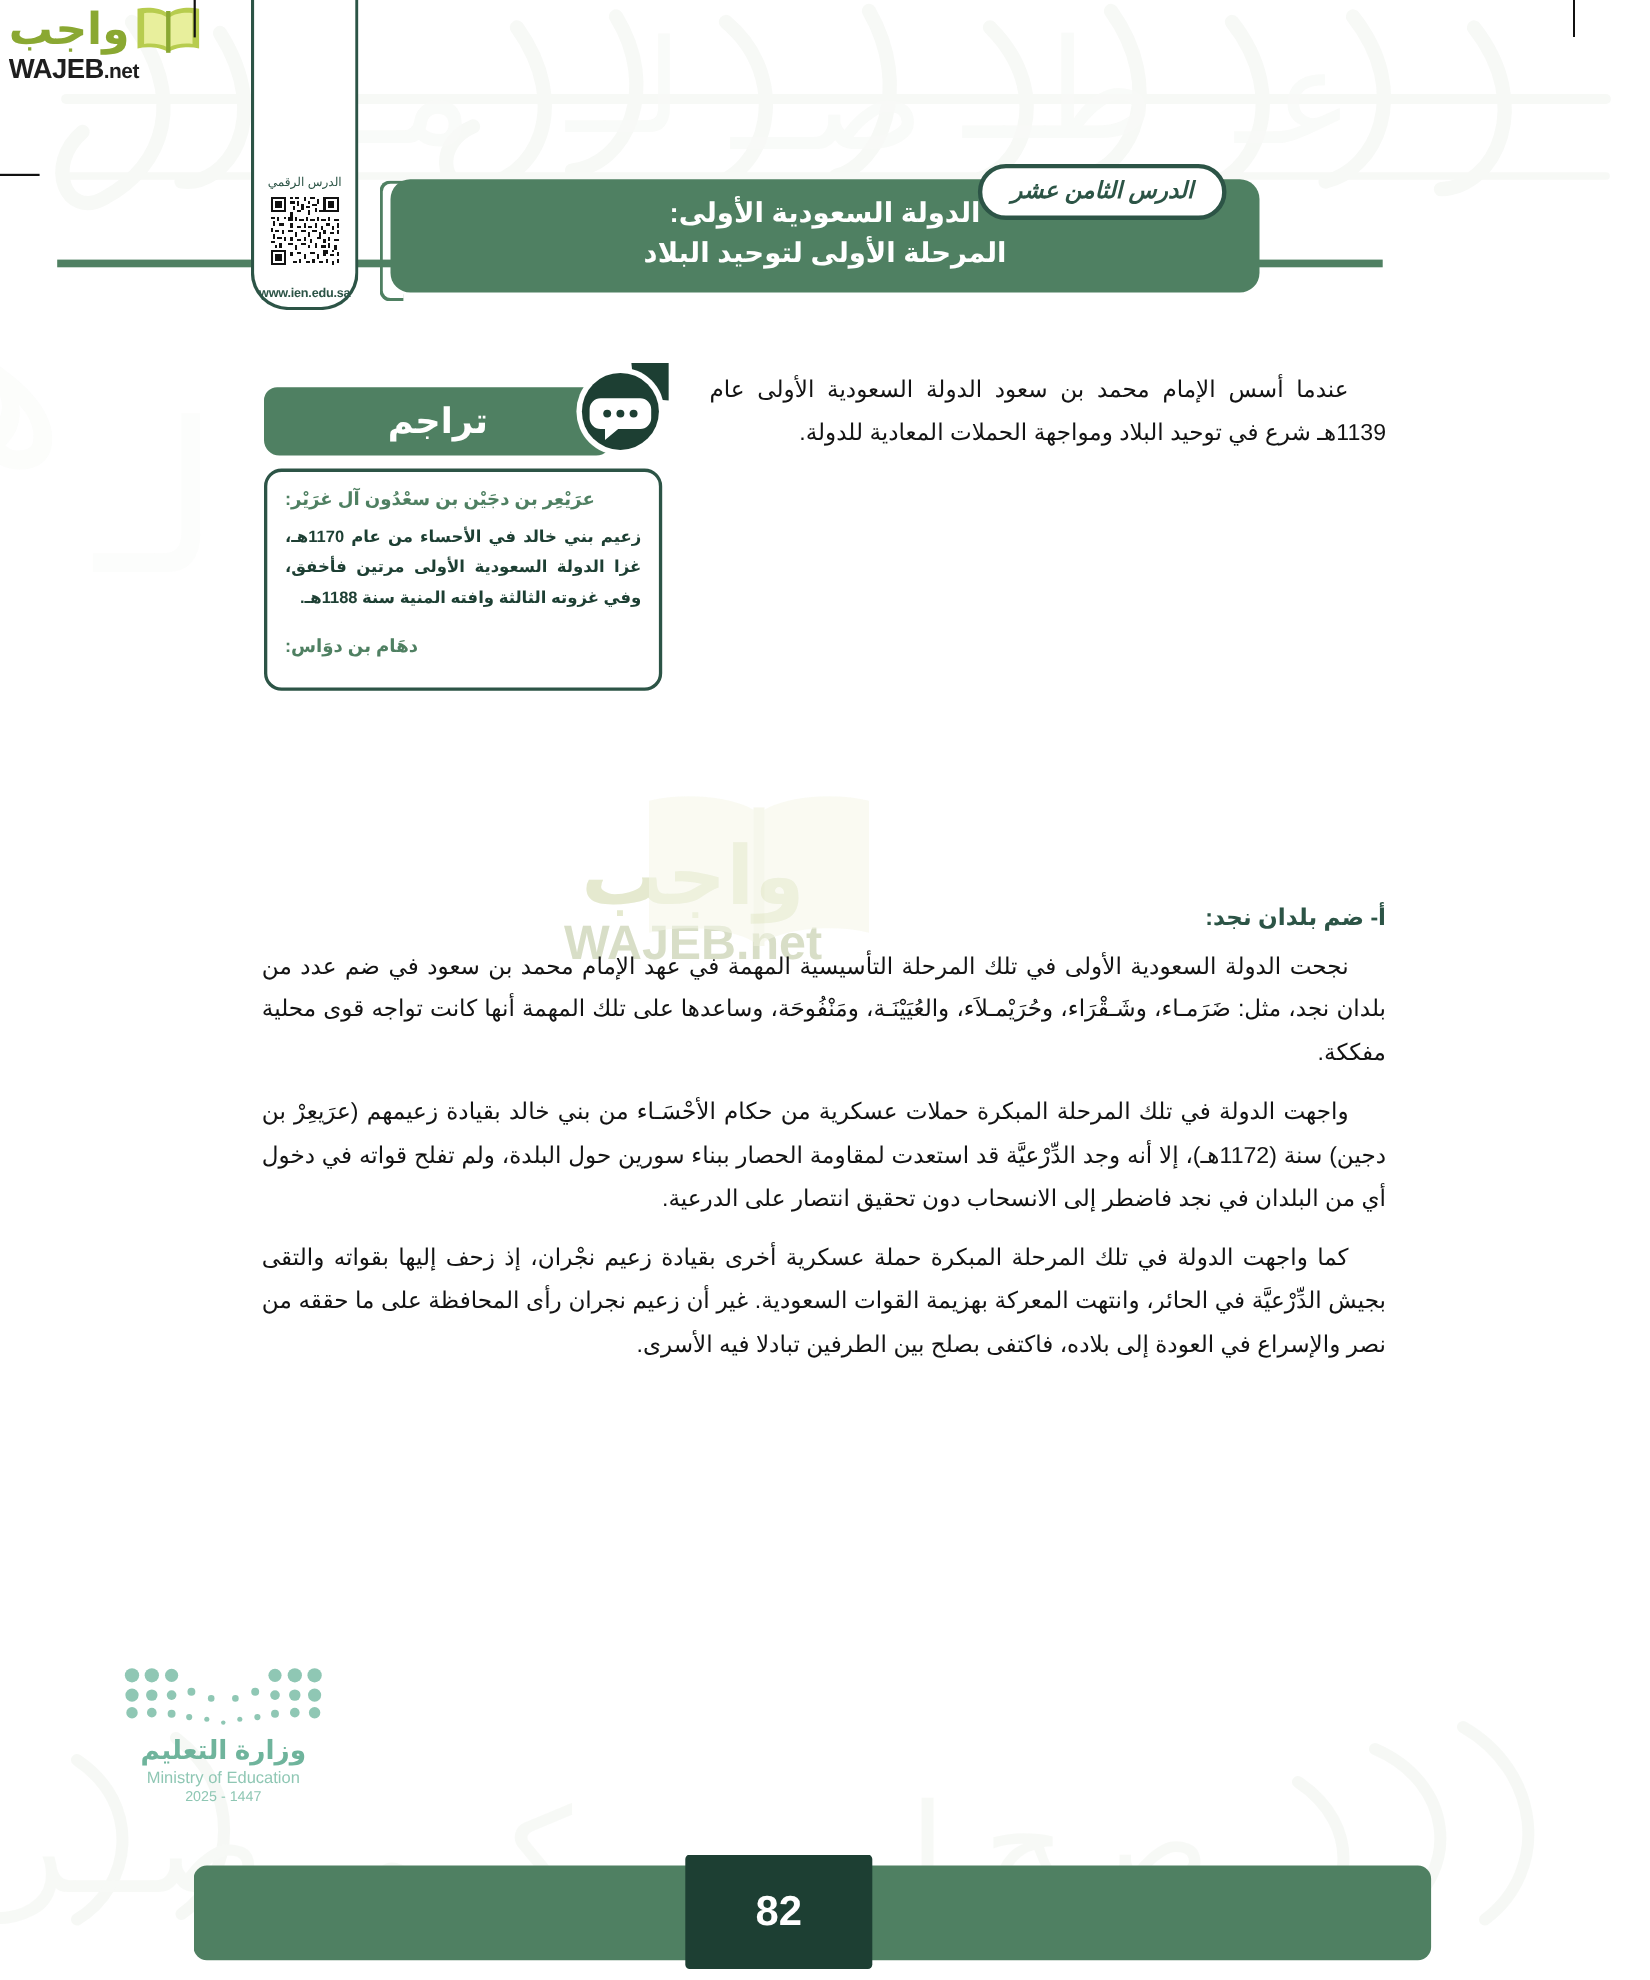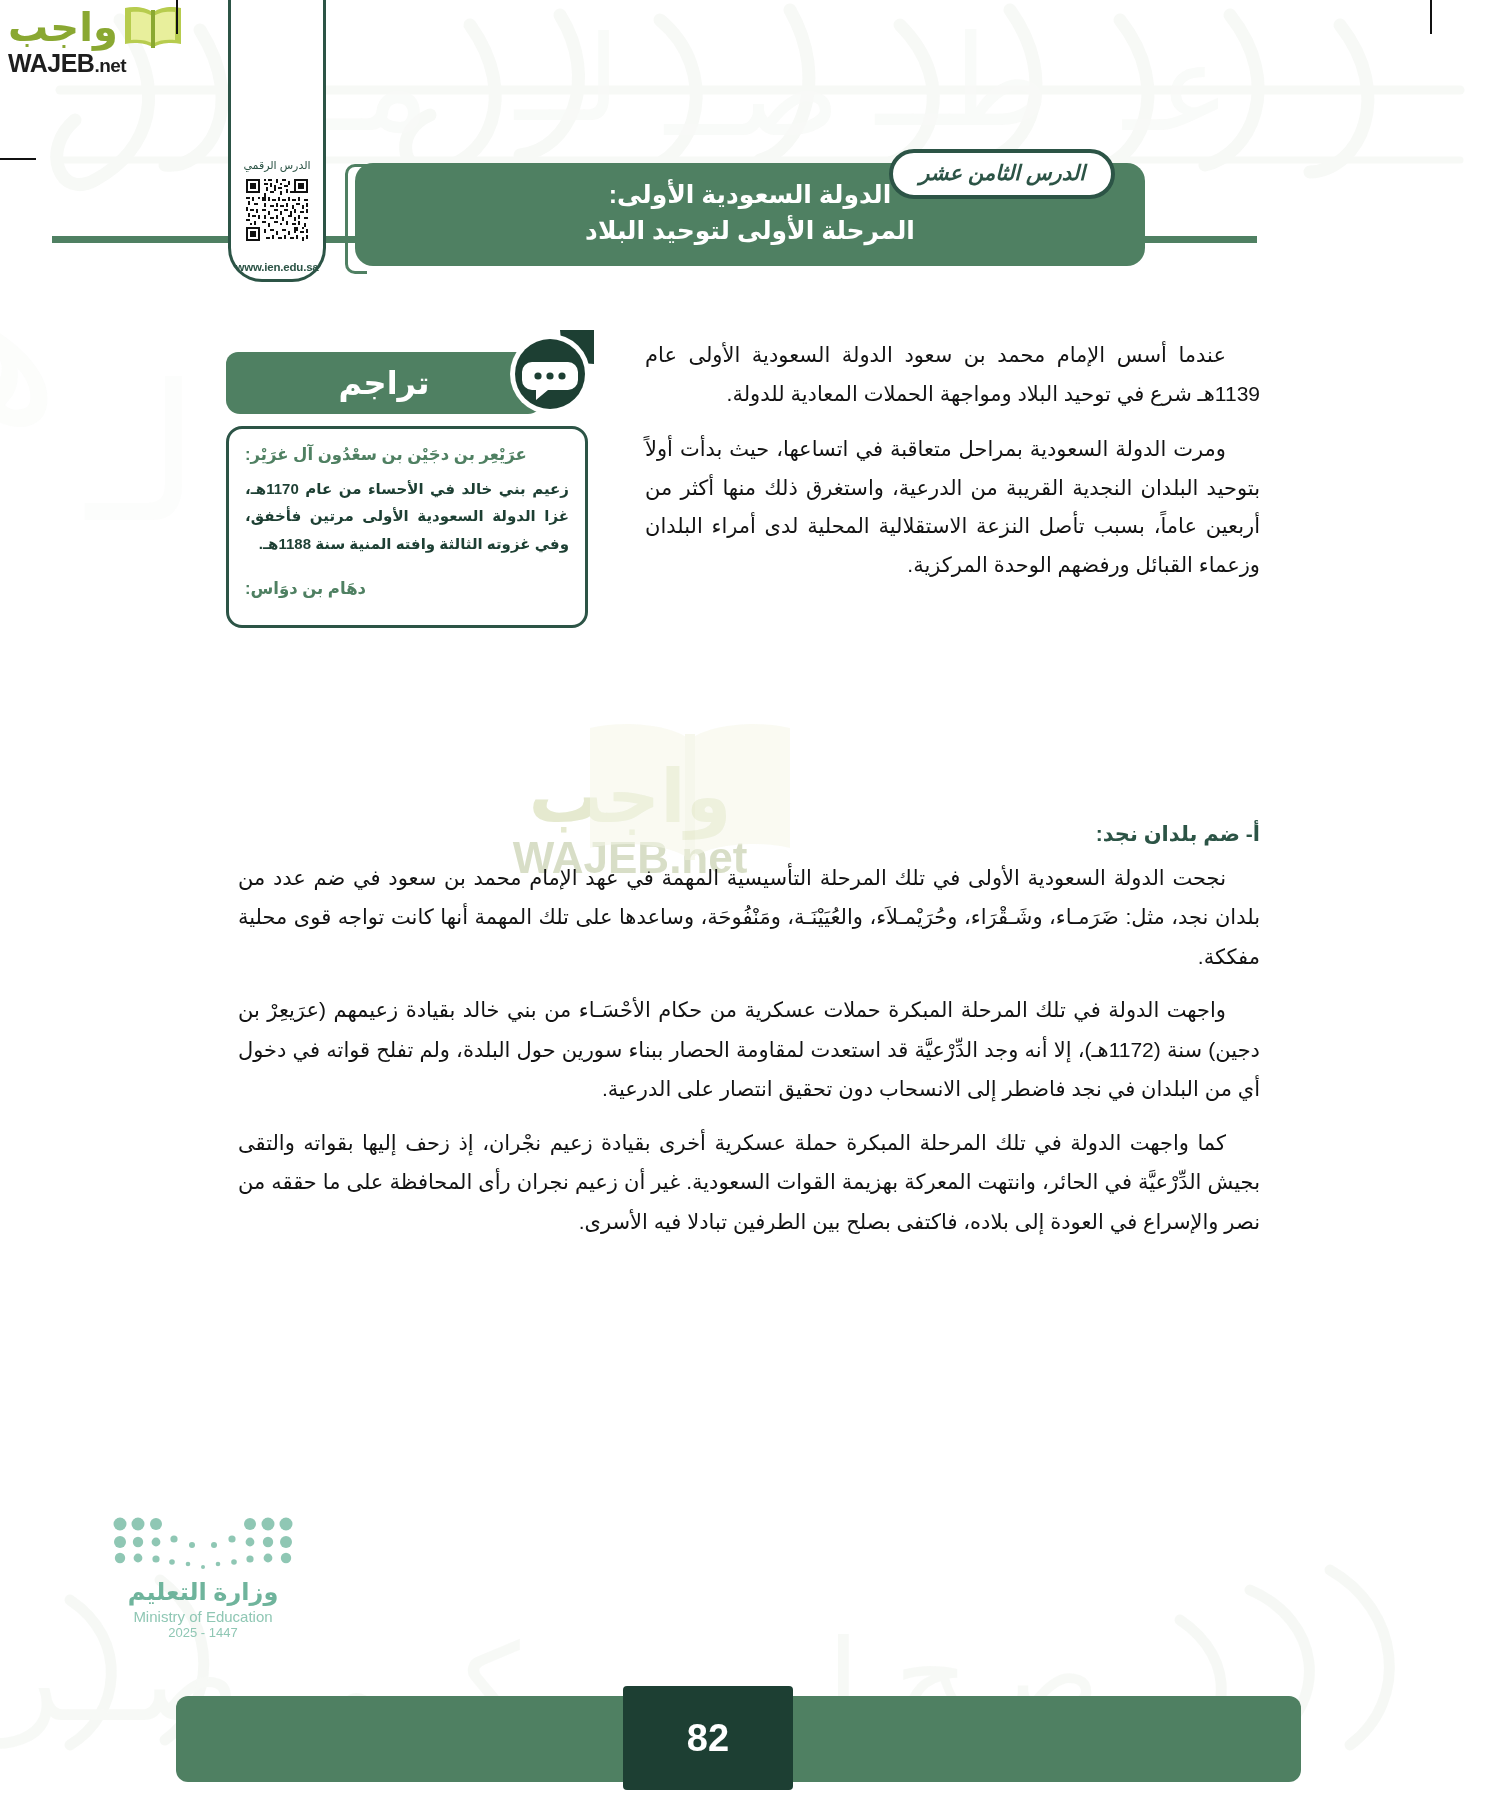--- a/index.html
+++ b/index.html
@@ -147,21 +147,21 @@
     width: 22px; height: 110px;
     border: 3px solid #4f8062;
     border-right: none;
     border-radius: 10px 0 0 10px;
     z-index: 15;
   }
 
   
   .taragem-wrap {
     position: absolute;
-    top: 352px; left: 226px;
+    top: 352px; left: 240px;
     width: 362px;
     z-index: 22;
   }
   .taragem-head {
     position: relative;
     height: 62px;
     margin-right: 46px;
     background: #4f8062;
     border-radius: 12px 0 14px 14px;
     display: flex;
@@ -552,21 +552,20 @@
   <div class="taragem-body">
     <div class="entry-title">عرَيْعِر بن دجَيْن بن سعْدُون آل غرَيْر:</div>
     <div class="entry-body">زعيم بني خالد في الأحساء من عام 1170هـ، غزا الدولة السعودية الأولى مرتين فأخفق، وفي غزوته الثالثة وافته المنية سنة 1188هـ.</div>
     <div class="entry-spacer"></div>
     <div class="entry-title">دهَام بن دوَاس:</div>
   </div>
 </div>
 
 <div class="intro-col">
   <p>عندما أسس الإمام محمد بن سعود الدولة السعودية الأولى عام 1139هـ شرع في توحيد البلاد ومواجهة الحملات المعادية للدولة.</p>
-  <p>ومرت الدولة السعودية بمراحل متعاقبة في اتساعها، حيث بدأت أولاً بتوحيد البلدان النجدية القريبة من الدرعية، واستغرق ذلك منها أكثر من أربعين عاماً، بسبب تأصل النزعة الاستقلالية المحلية لدى أمراء البلدان وزعماء القبائل ورفضهم الوحدة المركزية.</p>
 </div>
 
 <div class="body-col">
   <div class="sub-head">أ- ضم بلدان نجد:</div>
   <p>نجحت الدولة السعودية الأولى في تلك المرحلة التأسيسية المهمة في عهد الإمام محمد بن سعود في ضم عدد من بلدان نجد، مثل: ضَرَمـاء، وشَـقْرَاء، وحُرَيْمـلاَء، والعُيَيْنَـة، ومَنْفُوحَة، وساعدها على تلك المهمة أنها كانت تواجه قوى محلية مفككة.</p>
   <p>واجهت الدولة في تلك المرحلة المبكرة حملات عسكرية من حكام الأحْسَـاء من بني خالد بقيادة زعيمهم (عرَيعِرْ بن دجين) سنة (1172هـ)، إلا أنه وجد الدِّرْعيَّة قد استعدت لمقاومة الحصار ببناء سورين حول البلدة، ولم تفلح قواته في دخول أي من البلدان في نجد فاضطر إلى الانسحاب دون تحقيق انتصار على الدرعية.</p>
   <p>كما واجهت الدولة في تلك المرحلة المبكرة حملة عسكرية أخرى بقيادة زعيم نجْران، إذ زحف إليها بقواته والتقى بجيش الدِّرْعيَّة في الحائر، وانتهت المعركة بهزيمة القوات السعودية. غير أن زعيم نجران رأى المحافظة على ما حققه من نصر والإسراع في العودة إلى بلاده، فاكتفى بصلح بين الطرفين تبادلا فيه الأسرى.</p>
 </div>
 
 <div class="ministry">

